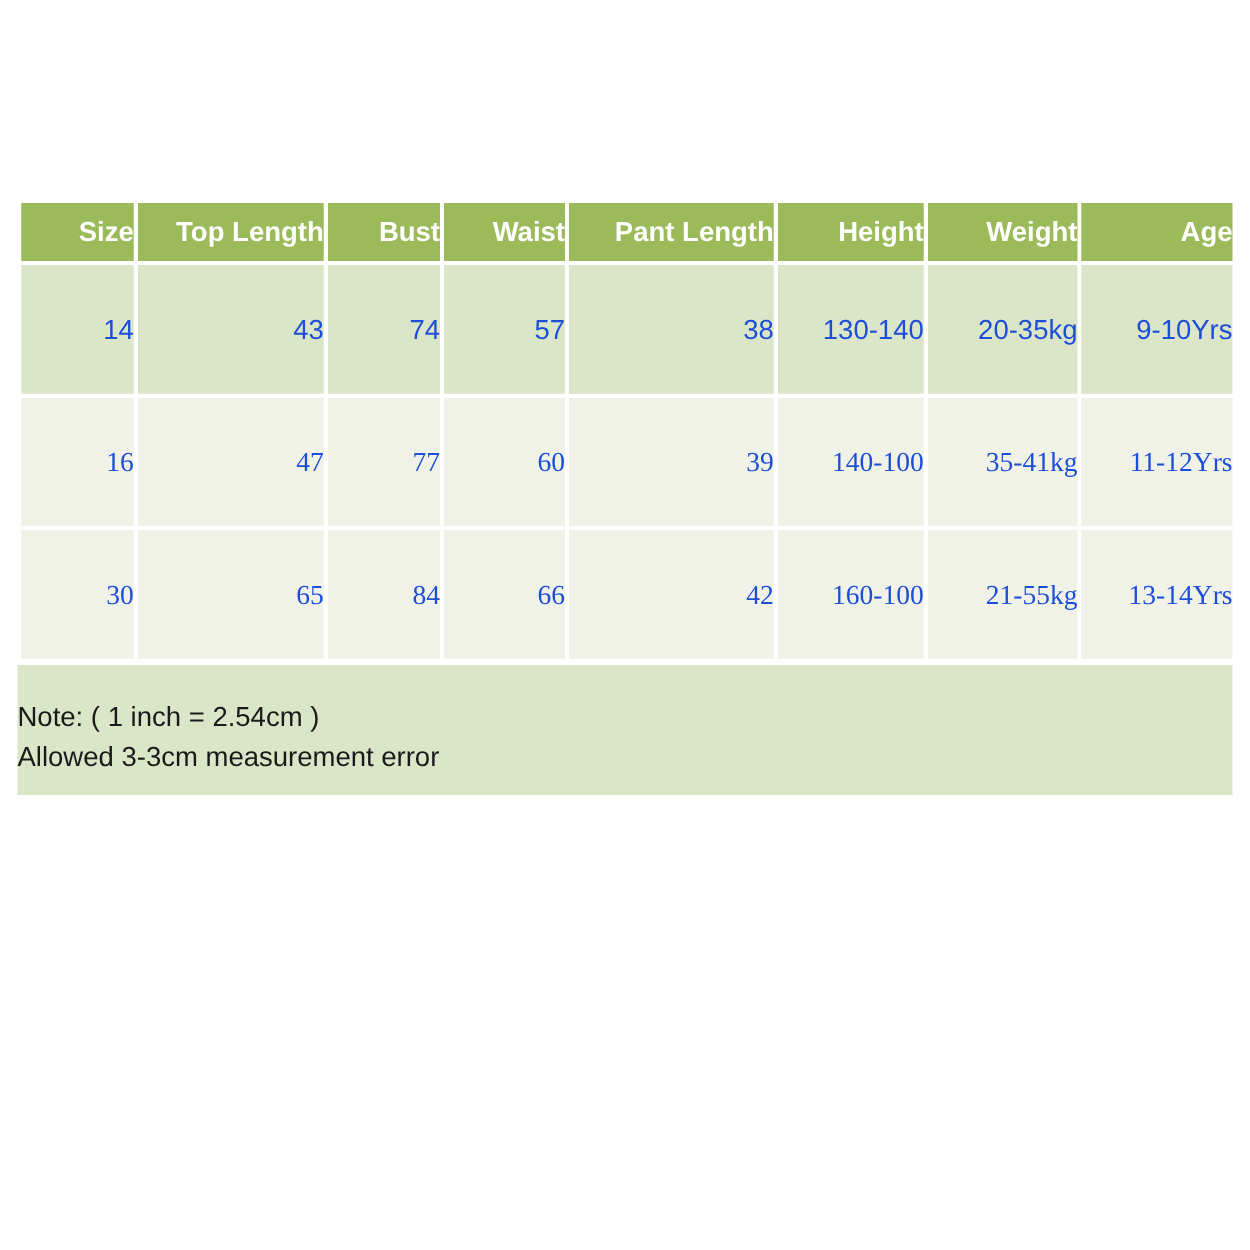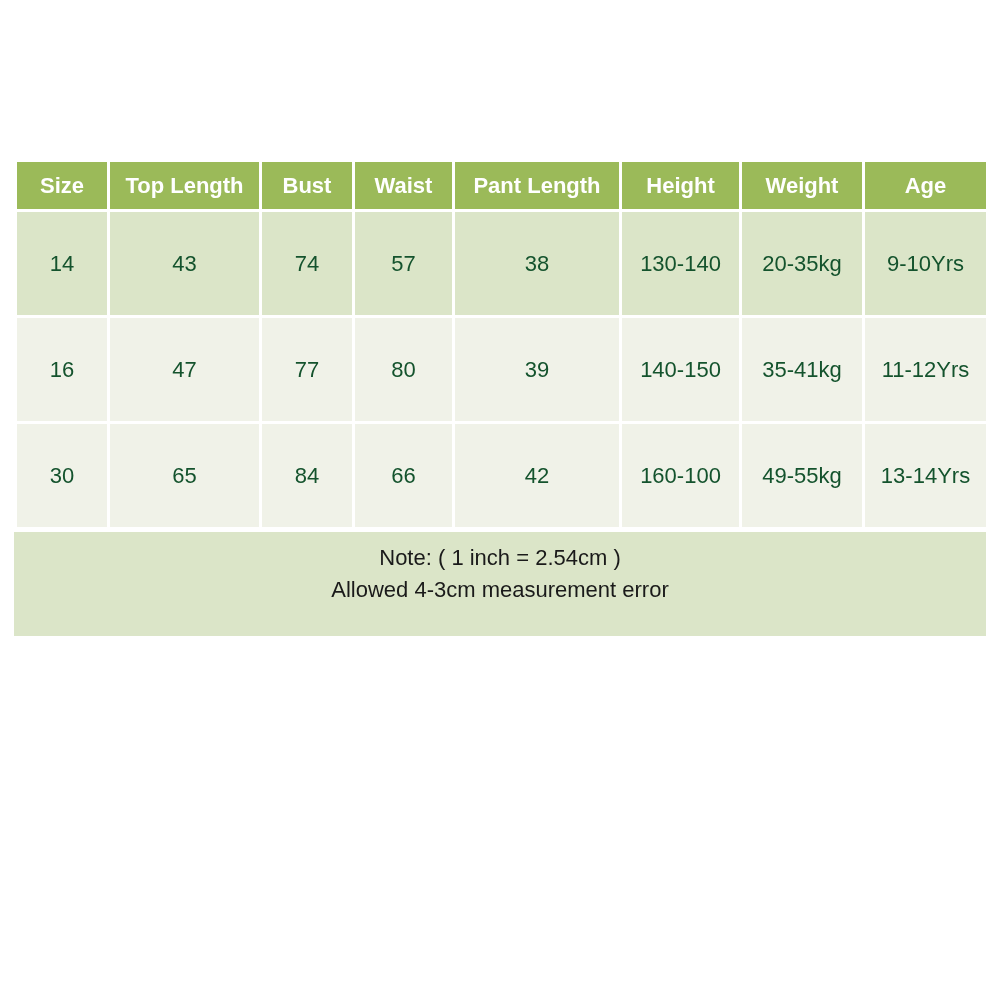--- a/index.html
+++ b/index.html
@@ -17,56 +17,56 @@
     top: 159px;
     width: 972px;
   }
   table.size-table {
     border-collapse: collapse;
     table-layout: fixed;
     width: 972px;
   }
   th, td {
     border: 3px solid #ffffff;
-    text-align: center;
+    text-align: right;
     vertical-align: middle;
     padding: 0;
     overflow: hidden;
     white-space: nowrap;
   }
   thead tr { height: 50px; }
   tbody tr { height: 106px; }
   th {
     background: var(--header-bg, #9bba59);
     color: #ffffff;
     font-size: 22px;
     font-weight: bold;
   }
   td {
     font-size: 22px;
-    color: #14532d;
+    color: #1d4ed8;
   }
   tr.band-dark  td { background: var(--band-dark, #dbe5c8); }
-  tr.band-light td { background: var(--band-light, #f0f2e8); }
+  tr.band-light td { background: var(--band-light, #f0f2e8); font-family: Liberation Serif, serif; }
   col.c0 { width: 93px; }
   col.c1 { width: 152px; }
   col.c2 { width: 93px; }
   col.c3 { width: 100px; }
   col.c4 { width: 167px; }
   col.c5 { width: 120px; }
   col.c6 { width: 123px; }
   col.c7 { width: 124px; }
   .note-panel {
     width: 972px;
     height: 104px;
     background: var(--band-dark, #dbe5c8);
     margin-top: 2px;
     box-sizing: border-box;
-    padding-top: 10px;
-    text-align: center;
+    padding-top: 26px;
+    text-align: left;
   }
   .note-line {
     font-size: 22px;
     line-height: 32px;
     color: #1a1a1a;
   }
 </style>
 </head>
 <body>
 
@@ -102,36 +102,36 @@
         <td>57</td>
         <td>38</td>
         <td>130-140</td>
         <td>20-35kg</td>
         <td>9-10Yrs</td>
       </tr>
       <tr class="band-light">
         <td>16</td>
         <td>47</td>
         <td>77</td>
-        <td>80</td>
+        <td>60</td>
         <td>39</td>
-        <td>140-150</td>
+        <td>140-100</td>
         <td>35-41kg</td>
         <td>11-12Yrs</td>
       </tr>
       <tr class="band-light">
         <td>30</td>
         <td>65</td>
         <td>84</td>
         <td>66</td>
         <td>42</td>
         <td>160-100</td>
-        <td>49-55kg</td>
+        <td>21-55kg</td>
         <td>13-14Yrs</td>
       </tr>
     </tbody>
   </table>
 
   <div class="note-panel">
     <div class="note-line">Note: ( 1 inch = 2.54cm )</div>
-    <div class="note-line">Allowed 4-3cm measurement error</div>
+    <div class="note-line">Allowed 3-3cm measurement error</div>
   </div>
 </div>
 
 </body></html>

